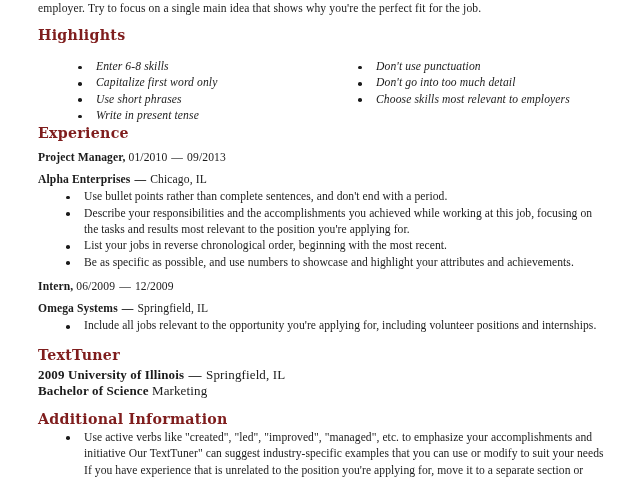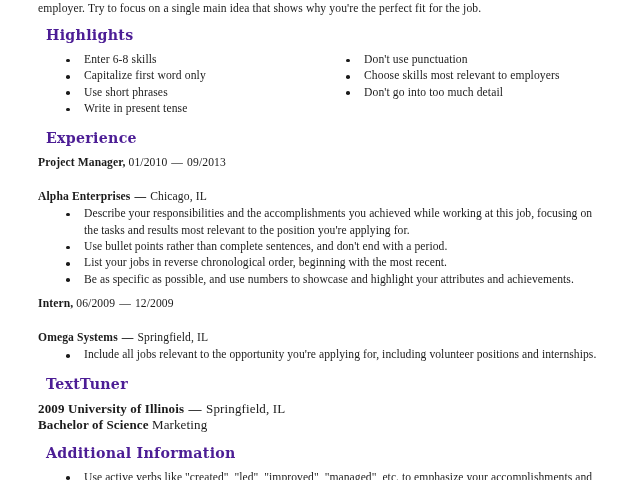--- a/index.html
+++ b/index.html
@@ -38,22 +38,22 @@
     letter-spacing: 0.01em;
   }
 
   
   .section-heading {
     font-family: "DejaVu Serif", "Liberation Serif", serif;
     font-weight: bold;
     font-size: 14.2px;
     line-height: 17px;
     letter-spacing: 0.02em;
-    margin: 8px;
-    color: #4c1d95;
+    margin: 0;
+    color: #7f1d1d;
   }
   .h-highlights { margin-top: 11px; }
   .h-experience { margin-top: 10px; }
   .h-education  { margin-top: 12px; }
   .h-additional { margin-top: 12px; }
 
   
   .two-col {
     position: relative;
     margin-top: 3px;
@@ -61,22 +61,23 @@
   }
   .col {
     position: absolute;
     top: 0;
   }
   .col-left  { left: 22px;  width: 290px; }
   .col-right { left: 302px; width: 285px; }
 
   ul.bl {
     list-style: none;
-    margin: 0;
+    margin: 12px;
     padding: 0;
+    font-style: italic;
   }
   ul.bl > li {
     position: relative;
     font-size: 11.6px;
     line-height: 16.4px;
     padding-left: 24px;
     margin: 0;
     letter-spacing: 0.01em;
   }
   ul.bl > li::before {
@@ -98,21 +99,21 @@
     letter-spacing: 0.01em;
   }
   .job-line .b {
     font-weight: bold;
   }
   .dash {
     font-weight: normal;
     padding: 0 1px;
   }
   .job-title-line { margin-top: 8px; }
-  .job-company-line { margin-top: 18px; }
+  .job-company-line { margin-top: 6px; }
 
   ul.job-bullets {
     list-style: none;
     margin: 2px 0 0 0;
     padding: 0 0 0 22px;
   }
   ul.job-bullets > li {
     position: relative;
     font-size: 11.6px;
     line-height: 16.4px;
@@ -183,34 +184,34 @@
         <ul class="bl">
           <li>Enter 6-8 skills</li>
           <li>Capitalize first word only</li>
           <li>Use short phrases</li>
           <li>Write in present tense</li>
         </ul>
       </div>
       <div class="col col-right">
         <ul class="bl">
           <li>Don't use punctuation</li>
+          <li>Don't go into too much detail</li>
           <li>Choose skills most relevant to employers</li>
-          <li>Don't go into too much detail</li>
         </ul>
       </div>
     </div>
 
     <h2 class="section-heading h-experience">Experience</h2>
 
     <div>
       <p class="job-line job-title-line"><span class="b">Project Manager</span><span class="b">,</span> <span>01/2010</span> <span class="dash">—</span> <span>09/2013</span></p>
       <p class="job-line job-company-line"><span class="b">Alpha Enterprises</span> <span class="dash b">—</span> <span>Chicago, IL</span></p>
       <ul class="job-bullets">
+        <li>Use bullet points rather than complete sentences, and don't end with a period.</li>
         <li>Describe your responsibilities and the accomplishments you achieved while working at this job, focusing on the tasks and results most relevant to the position you're applying for.</li>
-        <li>Use bullet points rather than complete sentences, and don't end with a period.</li>
         <li>List your jobs in reverse chronological order, beginning with the most recent.</li>
         <li>Be as specific as possible, and use numbers to showcase and highlight your attributes and achievements.</li>
       </ul>
     </div>
 
     <div class="job-block-2">
       <p class="job-line job-title-line"><span class="b">Intern</span><span class="b">,</span> <span>06/2009</span> <span class="dash">—</span> <span>12/2009</span></p>
       <p class="job-line job-company-line"><span class="b">Omega Systems</span> <span class="dash b">—</span> <span>Springfield, IL</span></p>
       <ul class="job-bullets">
         <li>Include all jobs relevant to the opportunity you're applying for, including volunteer positions and internships.</li>

